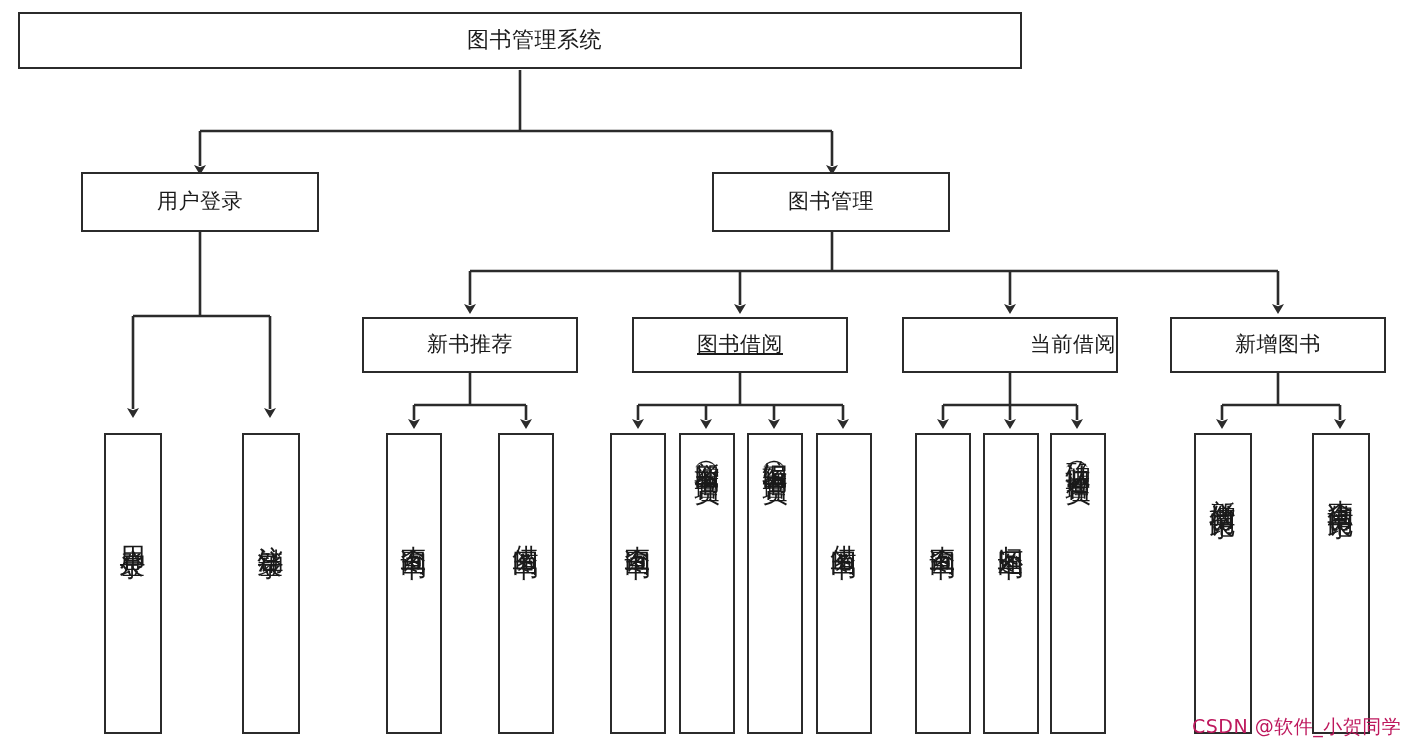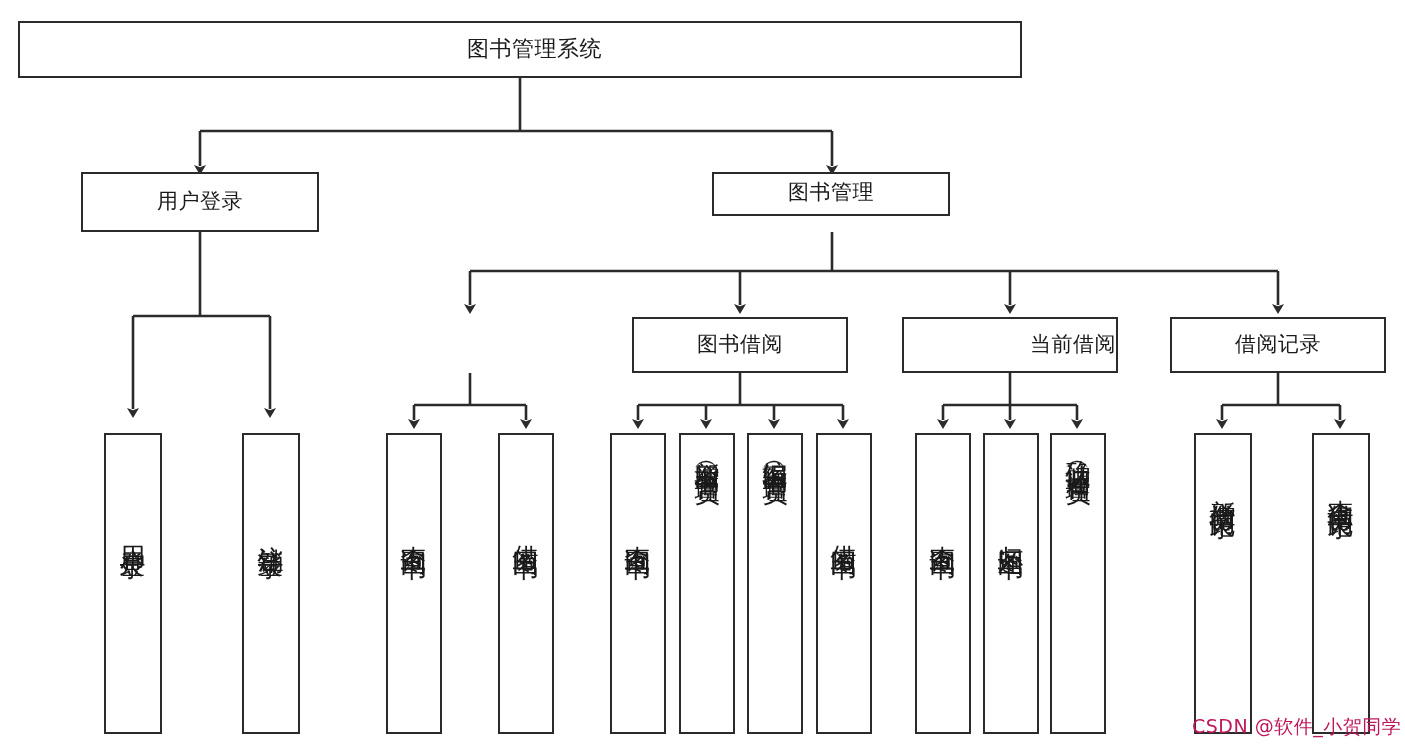--- a/index.html
+++ b/index.html
@@ -125,39 +125,42 @@
       <path d="M1010,405 L1010,420" marker-end="url(#arrow)"></path>
       <path d="M1077,405 L1077,420" marker-end="url(#arrow)"></path>
 
       <path d="M1278,373 L1278,405"></path>
       <path d="M1222,405 L1340,405"></path>
       <path d="M1222,405 L1222,420" marker-end="url(#arrow)"></path>
       <path d="M1340,405 L1340,420" marker-end="url(#arrow)"></path>
     </g>
   </svg>
 
-  <div class="node horiz root" style="left:18px; top:21px; width:1004px; height:57px;padding-left:29px;">
+  <div class="node horiz root" style="left:18px; top:12px; width:1004px; height:57px;padding-left:29px;">
     <span class="node-label">图书管理系统</span>
   </div>
 
   <div class="node horiz" style="left:81px; top:172px; width:238px; height:60px;">
     <span class="node-label">用户登录</span>
   </div>
-  <div class="node horiz" style="left:712px; top:172px; width:238px; height:44px;font-family:Liberation Mono, monospace;">
+  <div class="node horiz" style="left:712px; top:172px; width:238px; height:60px;">
     <span class="node-label">图书管理</span>
   </div>
 
-  <div class="node horiz" style="left:632px; top:317px; width:216px; height:56px;">
+  <div class="node horiz" style="left:362px; top:317px; width:216px; height:56px;">
+    <span class="node-label">新书推荐</span>
+  </div>
+  <div class="node horiz" style="left:632px; top:317px; width:216px; height:56px;text-decoration:underline;">
     <span class="node-label">图书借阅</span>
   </div>
   <div class="node horiz" style="left:902px; top:317px; width:216px; height:56px;justify-content:flex-end;">
     <span class="node-label">当前借阅</span>
   </div>
   <div class="node horiz" style="left:1170px; top:317px; width:216px; height:56px;">
-    <span class="node-label">借阅记录</span>
+    <span class="node-label">新增图书</span>
   </div>
 
   <div class="node vert" style="left:104px; top:433px; width:58px; height:301px; padding-top:90px;">
     <span class="node-label">用户登录</span>
   </div>
   <div class="node vert" style="left:242px; top:433px; width:58px; height:301px; padding-top:90px;">
     <span class="node-label">注销登录</span>
   </div>
 
   <div class="node vert" style="left:386px; top:433px; width:56px; height:301px; padding-top:90px;">

